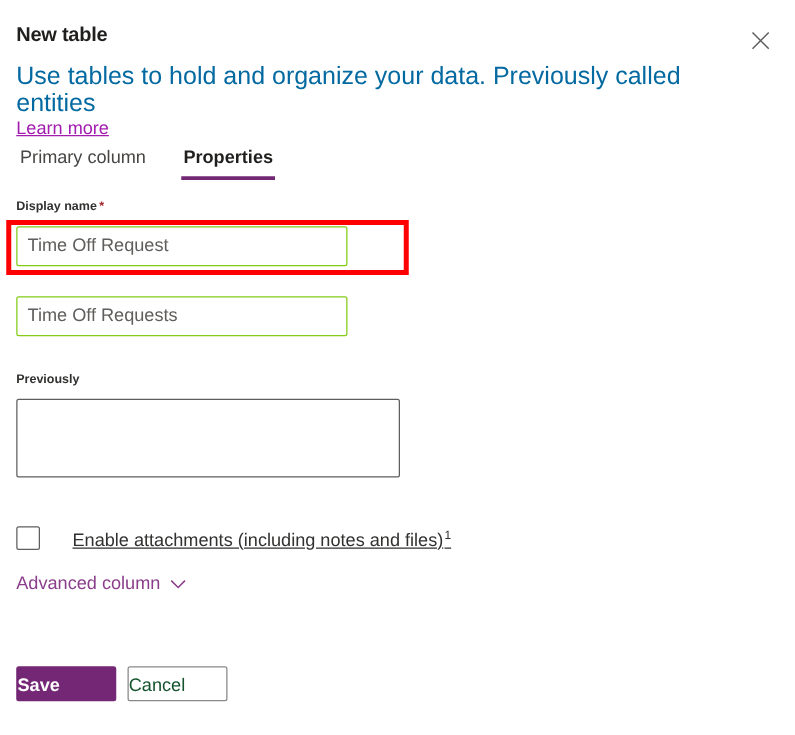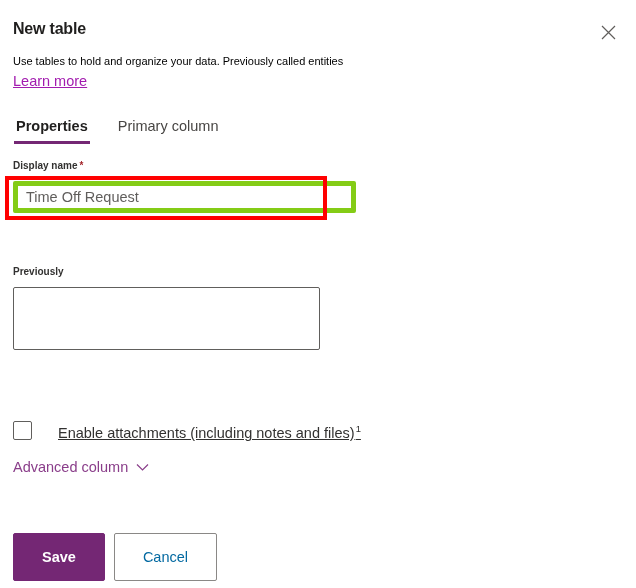--- a/index.html
+++ b/index.html
@@ -34,22 +34,22 @@
   }
   .panel-title {
     font-size: 16px;
     font-weight: 600;
     color: #201f1e;
     line-height: 30px;
     letter-spacing: -0.2px;
     margin: 0;
   }
   .panel-subtitle {
-    font-size: 11px;
-    color: #000000;
+    font-size: 20px;
+    color: #0369a1;
     line-height: 22px;
     margin: 6px 0 0 0;
   }
   .learn-more {
     display: inline-block;
     margin-top: 1px;
     font-size: 14.5px;
     color: #a21caf;
     text-decoration: underline;
     cursor: pointer;
@@ -117,23 +117,23 @@
     display: block;
     margin-bottom: 5px;
   }
   .req-star {
     color: #a4262c;
     font-weight: 600;
     margin-left: 2px;
   }
   .text-input {
     box-sizing: border-box;
-    width: 343px;
+    width: 265px;
     height: 32px;
-    border: 5px solid #84cc16;
+    border: 1px solid #84cc16;
     border-radius: 2px;
     background: #ffffff;
     font-family: "Liberation Sans", sans-serif;
     font-size: 14.5px;
     color: #605e5c;
     padding: 0 8px;
     outline: none;
     display: block;
   }
   .text-area {
@@ -219,38 +219,38 @@
   .footer {
     position: absolute;
     left: 13px;
     top: 533px;
     display: flex;
     gap: 9px;
   }
   .btn {
     font-family: "Liberation Sans", sans-serif;
     font-size: 14.5px;
-    height: 48px;
+    height: 28px;
     min-width: 80px;
     border-radius: 2px;
     cursor: pointer;
-    padding: 0 28px;
+    padding: 0 0;
     box-sizing: border-box;
     line-height: 30px;
     text-align: left;
   }
   .btn-primary {
     background: #742774;
     color: #ffffff;
     border: 1px solid #742774;
     font-weight: 600;
   }
   .btn-secondary {
     background: #ffffff;
-    color: #0369a1;
+    color: #14532d;
     border: 1px solid #8a8886;
     font-weight: 400;
   }
 </style>
 </head>
 <body>
 
 <div class="panel">
 
   <div class="panel-header">
@@ -261,36 +261,37 @@
 
   <button class="close-button">
     <span>
       <svg width="15" height="15" viewBox="0 0 15 15" aria-hidden="true">
         <path d="M1 1 L14 14 M14 1 L1 14" stroke="#605e5c" stroke-width="1.2" fill="none"></path>
       </svg>
     </span>
   </button>
 
   <div class="tabs">
+    <div class="tab">Primary column</div>
     <div class="tab active">Properties</div>
-    <div class="tab">Primary column</div>
   </div>
 
   <div class="form">
 
     <div class="field">
       <label class="field-label">
         <span>Display name</span><span class="req-star">*</span>
       </label>
       <input class="text-input" type="text" value="Time Off Request" style="">
     </div>
 
     <div style="height:24px"></div>
 
     <div class="field">
+      <input class="text-input" type="text" value="Time Off Requests" style="">
     </div>
 
     <div style="height:25px"></div>
 
     <div class="field">
       <label class="field-label">Previously</label>
       <textarea class="text-area" placeholder="" style=""></textarea>
     </div>
 
   </div>

